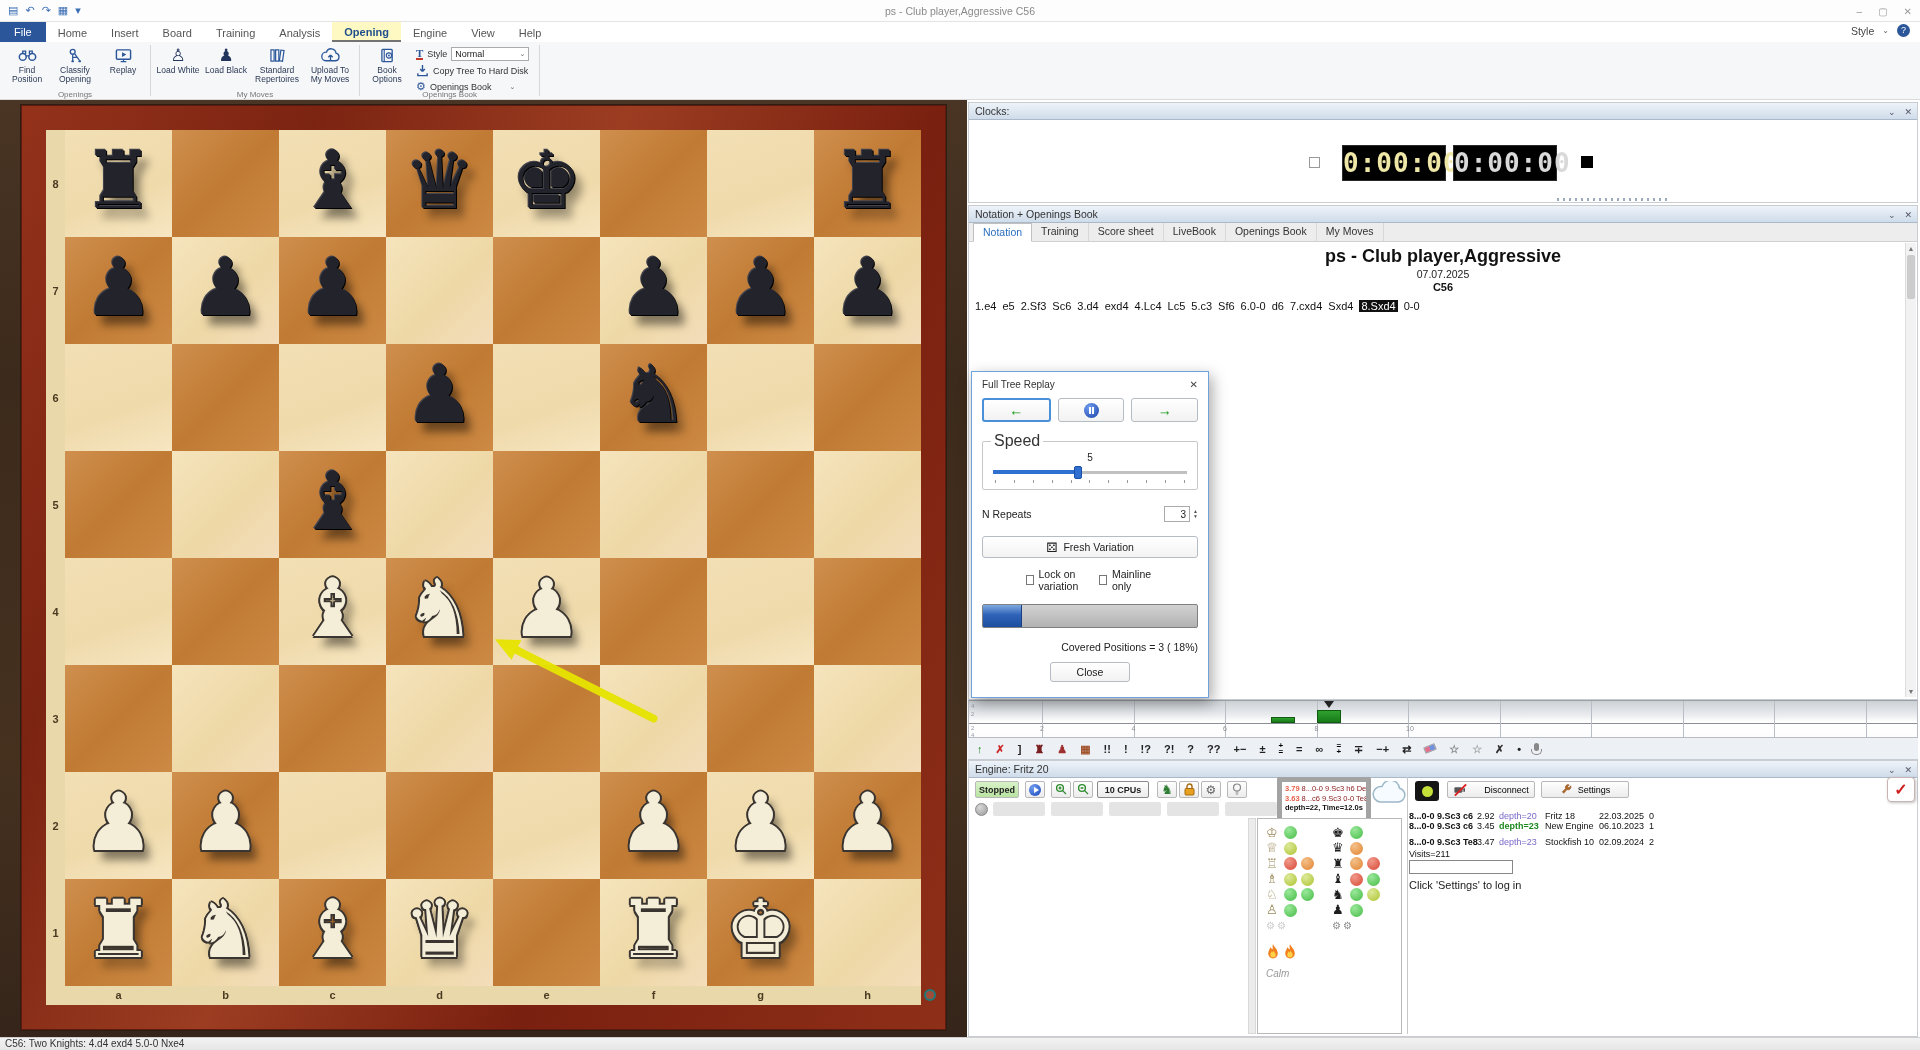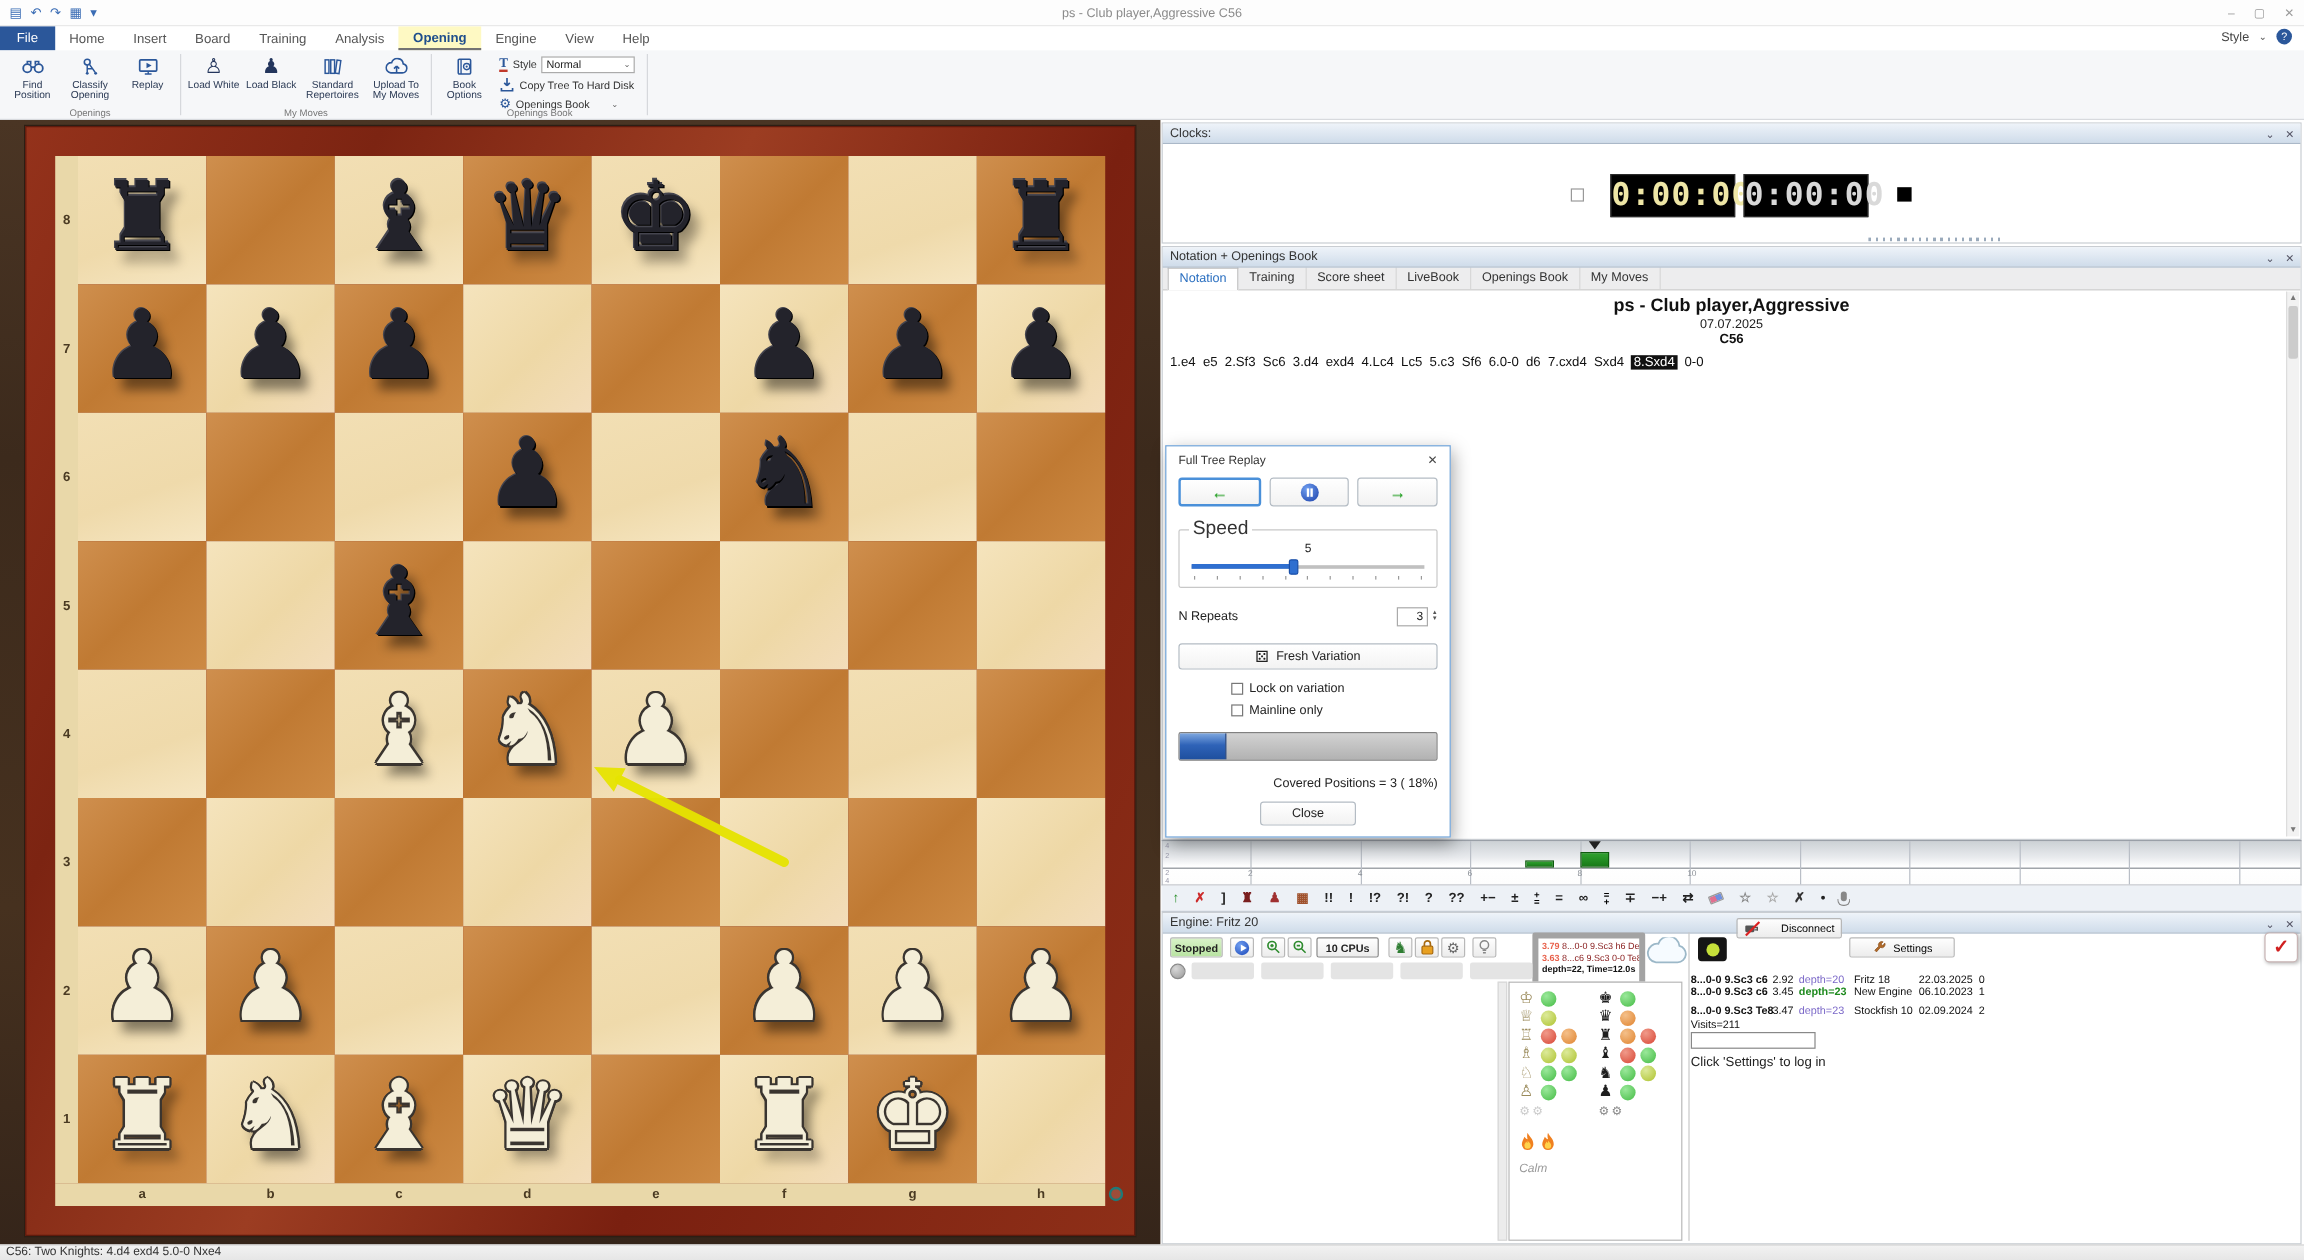--- a/index.html
+++ b/index.html
@@ -64,21 +64,21 @@
 .clock-left{color:#efe7a6}
 .clock-right{color:#d9d9d9}
 .sq-white{position:absolute;width:11px;height:11px;background:#fff;border:1px solid #999}
 .sq-black{position:absolute;width:12px;height:12px;background:#000}
 
 
 .ntabs{display:flex;height:19px;background:#ededee;border-bottom:1px solid #cfcfcf;padding-left:4px}
 .ntab{padding:2px 9px;font-size:10.5px;color:#333;border-right:1px solid #d8d8d8;cursor:default}
 .ntab.active{background:#fff;color:#2a6fc0;border:1px solid #c0c0c0;border-bottom:1px solid #fff;margin-bottom:-1px}
 .gheader{text-align:center;margin-top:4px}
-.gtitle{font-size:15px;font-weight:bold;color:#111}
+.gtitle{font-size:18px;font-weight:bold;color:#111}
 .gdate{font-size:10.5px;color:#222;margin-top:1px}
 .geco{font-size:11px;font-weight:bold;color:#111;margin-top:1px}
 #moves{padding:6px 6px 0 6px;font-size:11px;color:#111;line-height:15px}
 .mv{margin-right:6px;cursor:default}
 .mv.hl{background:#111;color:#fff;padding:0 2px}
 .nscroll{position:absolute;right:1px;top:37px;bottom:2px;width:11px;background:#f2f2f2;border-left:1px solid #ddd;font-size:7px;color:#777;text-align:center}
 .nthumb{position:absolute;left:1px;right:1px;top:12px;height:44px;background:#ccc;border-radius:2px}
 .split-dots{position:absolute;left:588px;top:-8px;width:110px;height:3px;background:repeating-linear-gradient(90deg,#9aaabb 0 2px,transparent 2px 6px)}
 
 
@@ -126,21 +126,21 @@
 .dot.y{background:radial-gradient(circle at 35% 30%,#dcea9a,#aec22e)}
 .dot.o{background:radial-gradient(circle at 35% 30%,#f4c08a,#e0832e)}
 .dot.r{background:radial-gradient(circle at 35% 30%,#f09a8a,#d84534)}
 .gearrow{font-size:10px;color:#8a8a8a;letter-spacing:2px}
 .gearrow.faded{color:#ccc}
 #fires{display:flex;gap:3px;margin-top:10px}
 #mood{font-size:10px;color:#999;font-style:italic;margin-top:4px}
 
 .lc-iconbox{position:absolute;left:446px;top:20px;width:24px;height:20px;background:#151515;border-radius:3px;display:flex;align-items:center;justify-content:center}
 .lc-circ{width:11px;height:11px;border-radius:50%;background:#c6e03a}
-#disconnect-btn{left:478px;top:4px;width:88px;gap:16px}
+#disconnect-btn{left:478px;top:20px;width:88px;gap:16px}
 #settings-btn{left:572px;top:20px;width:88px;gap:5px}
 #redcheck{position:absolute;left:918px;top:16px;width:28px;height:25px;background:#fff;border:1px solid #c8b4b4;border-radius:4px;box-shadow:1px 1px 3px rgba(0,0,0,.25);color:#d02020;font-size:16px;font-weight:bold;text-align:center;line-height:23px}
 .lcrow{position:absolute;left:440px;font-size:9px;color:#111;white-space:nowrap}
 .lc-moves{display:inline-block;width:68px;font-weight:bold}
 .lc-eval{display:inline-block;width:22px}
 .lc-depth{display:inline-block;width:46px}
 .lc-eng{display:inline-block;width:54px}
 .lc-date{display:inline-block;width:50px}
 #visits{position:absolute;left:440px;top:88px;font-size:9px;color:#111}
 #login-input{position:absolute;left:440px;top:99px;width:104px;height:14px;border:1px solid #888;background:#fff}
@@ -165,21 +165,21 @@
 .sfill{position:absolute;left:2px;top:5px;height:4px;background:#2f6fd0}
 .sthumb{position:absolute;top:1px;width:8px;height:13px;background:#2f6fd0;border:1px solid #1a4fa8;border-radius:2px}
 .sticks{display:flex;justify-content:space-between;padding:0 4px;margin-top:1px}
 .sticks span{width:1px;height:3px;background:#999}
 .drow{display:flex;justify-content:space-between;align-items:center;margin-top:16px}
 .spinbox{display:flex;align-items:center}
 .spinval{width:26px;height:16px;border:1px solid #aaa;font-size:10px;text-align:right;padding:1px 3px;line-height:13px}
 .spinarrows{display:flex;flex-direction:column;margin-left:3px;font-size:5px;color:#555;line-height:5px}
 .freshbtn{margin-top:14px;height:22px;border:1px solid #b4bcc4;border-radius:3px;background:linear-gradient(#fff,#f3f3f3);display:flex;align-items:center;justify-content:center;gap:6px;font-size:10.5px}
 .die{font-size:13px;color:#222;line-height:13px}
-.cbcol{display:flex;flex-direction:column;gap:6px;align-items:flex-start;margin:10px auto 0 auto;width:128px}
+.cbcol{display:flex;gap:6px;align-items:flex-start;margin:10px auto 0 auto;width:128px}
 .cbrow{display:flex;align-items:center;gap:5px;font-size:10.5px}
 .cbox{width:10px;height:10px;border:1px solid #777;background:#fff}
 .dprogress{margin-top:12px;height:24px;border:1px solid #808080;border-radius:2px;background:linear-gradient(180deg,#d2d2d2,#b2b2b2);overflow:hidden}
 .dfill{height:100%;background:linear-gradient(180deg,#7fa8e0,#2f63b8 45%,#1e4f9e);border-right:1px solid #1a3f80}
 .covered{text-align:right;margin-top:13px;font-size:10.5px}
 .closebtn{margin:9px auto 0 auto;width:80px;height:20px;border:1px solid #b4bcc4;border-radius:3px;background:linear-gradient(#fff,#f2f2f2);font-size:10.5px;display:flex;align-items:center;justify-content:center}
 
 
 #statusbar{position:absolute;left:0;top:1037px;width:1920px;height:13px;background:linear-gradient(#f2f2f2,#e6e6e6);border-top:1px solid #cfcfcf;font-size:10px;color:#333;padding-left:5px;line-height:12px}
 .icon16{display:inline-flex;align-items:center;justify-content:center}

